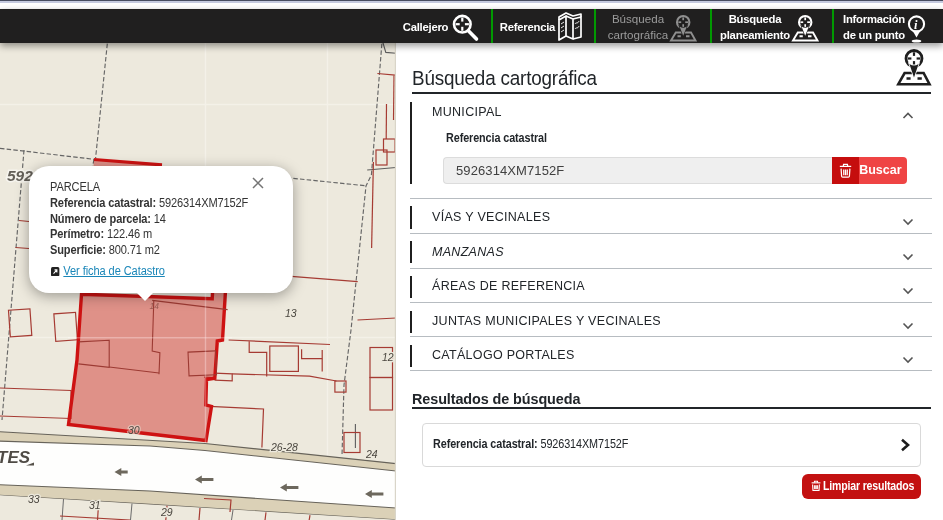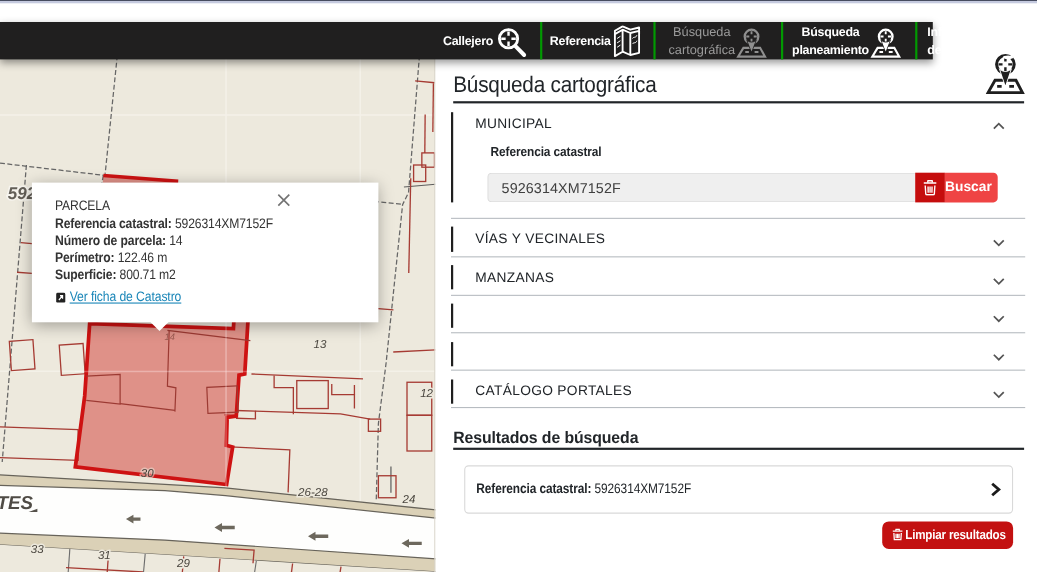--- a/index.html
+++ b/index.html
@@ -1,28 +1,28 @@
 <!DOCTYPE html>
 <html><head>
 <meta charset="utf-8">
 <style>
 html,body{margin:0;padding:0;}
 body{font-family:"Liberation Sans",sans-serif;width:943px;height:520px;overflow:hidden;position:relative;background:#fff;}
 #page{position:absolute;left:0;top:0;width:943px;height:520px;overflow:hidden;}
 
 #topstrip{position:absolute;left:0;top:0;width:943px;height:3px;background:linear-gradient(#474c60 0px,#474c60 1px,#c5cadf 1px,#c5cadf 3px);}
-#topbar{position:absolute;left:0;top:20px;width:848px;height:34px;background:#201f1f;box-shadow:0 3px 7px rgba(0,0,0,0.4);z-index:50;}
+#topbar{position:absolute;left:0;top:9px;width:943px;height:34px;background:#201f1f;box-shadow:0 3px 7px rgba(0,0,0,0.4);z-index:50;}
 .gsep{position:absolute;top:0;width:2px;height:34px;background:#019901;}
 .navtxt{position:absolute;color:#fff;font-weight:bold;font-size:11.3px;line-height:16px;text-align:center;letter-spacing:-0.25px;white-space:nowrap;}
 .navtxt.gray{color:#9b9b9b;font-weight:normal;letter-spacing:0px;font-size:11.6px;}
 .navicon{position:absolute;}
 
 #map{position:absolute;left:0;top:37px;width:396px;height:483px;}
 
-#popup{position:absolute;left:29px;top:166px;width:315px;height:127px;background:#fff;border-radius:0;box-shadow:0 3px 14px rgba(0,0,0,0.35);z-index:20;}
+#popup{position:absolute;left:29px;top:166px;width:264px;height:127px;background:#fff;border-radius:20px;box-shadow:0 3px 14px rgba(0,0,0,0.35);z-index:20;}
 #ptail{position:absolute;left:136px;top:292px;width:0;height:0;border-left:9px solid transparent;border-right:9px solid transparent;border-top:9px solid #fff;z-index:21;}
 #popup .in{position:absolute;left:20.5px;top:13px;font-size:12.5px;color:#333;letter-spacing:-0.15px;transform:scaleX(0.885);transform-origin:0 0;}
 #popup .row{height:15.6px;line-height:15.6px;white-space:nowrap;}
 #pclose{position:absolute;left:223px;top:8.5px;width:12px;height:12px;}
 #plink{position:absolute;left:22px;top:95px;white-space:nowrap;transform:scaleX(0.885);transform-origin:0 0;}
 
 #panel{position:absolute;left:396px;top:37px;width:547px;height:483px;background:#fff;}
 .hdr{position:absolute;left:16px;color:#212529;font-size:20.5px;font-weight:normal;letter-spacing:-0.2px;transform:scaleX(0.92);transform-origin:0 0;white-space:nowrap;}
 .hline{position:absolute;left:16px;width:519px;height:2px;background:#212529;}
 .sep{position:absolute;left:14px;width:522px;height:1px;background:#b7bcc1;}
@@ -322,33 +322,35 @@
     <div class="sep" style="top:161.3px;"></div>
 
     <div class="abar" style="top:169.3px;height:22.3px;"></div>
     <div class="atitle" style="top:172.5px;">VÍAS Y VECINALES</div>
     <span class="chev" style="top:174.5px;"><svg width="12" height="8" viewBox="0 0 12 8">
           <polyline points="1.5,1.5 6,6 10.5,1.5" fill="none" stroke="#555" stroke-width="1.6"></polyline>
         </svg></span>
     <div class="sep" style="top:196.1px;"></div>
 
     <div class="abar" style="top:204.2px;height:22.3px;"></div>
-    <div class="atitle" style="top:207.5px;">MANZANAS</div>
+    <div class="atitle" style="top:207.5px;font-style:italic;">MANZANAS</div>
     <span class="chev" style="top:209.5px;"><svg width="12" height="8" viewBox="0 0 12 8">
           <polyline points="1.5,1.5 6,6 10.5,1.5" fill="none" stroke="#555" stroke-width="1.6"></polyline>
         </svg></span>
     <div class="sep" style="top:230.5px;"></div>
 
     <div class="abar" style="top:239.2px;height:22.3px;"></div>
+    <div class="atitle" style="top:242px;">ÁREAS DE REFERENCIA</div>
     <span class="chev" style="top:244px;"><svg width="12" height="8" viewBox="0 0 12 8">
           <polyline points="1.5,1.5 6,6 10.5,1.5" fill="none" stroke="#555" stroke-width="1.6"></polyline>
         </svg></span>
     <div class="sep" style="top:264.9px;"></div>
 
     <div class="abar" style="top:273.7px;height:22.3px;"></div>
+    <div class="atitle" style="top:276.5px;">JUNTAS MUNICIPALES Y VECINALES</div>
     <span class="chev" style="top:278.5px;"><svg width="12" height="8" viewBox="0 0 12 8">
           <polyline points="1.5,1.5 6,6 10.5,1.5" fill="none" stroke="#555" stroke-width="1.6"></polyline>
         </svg></span>
     <div class="sep" style="top:299.4px;"></div>
 
     <div class="abar" style="top:308px;height:22.3px;"></div>
     <div class="atitle" style="top:311px;">CATÁLOGO PORTALES</div>
     <span class="chev" style="top:313px;"><svg width="12" height="8" viewBox="0 0 12 8">
           <polyline points="1.5,1.5 6,6 10.5,1.5" fill="none" stroke="#555" stroke-width="1.6"></polyline>
         </svg></span>

